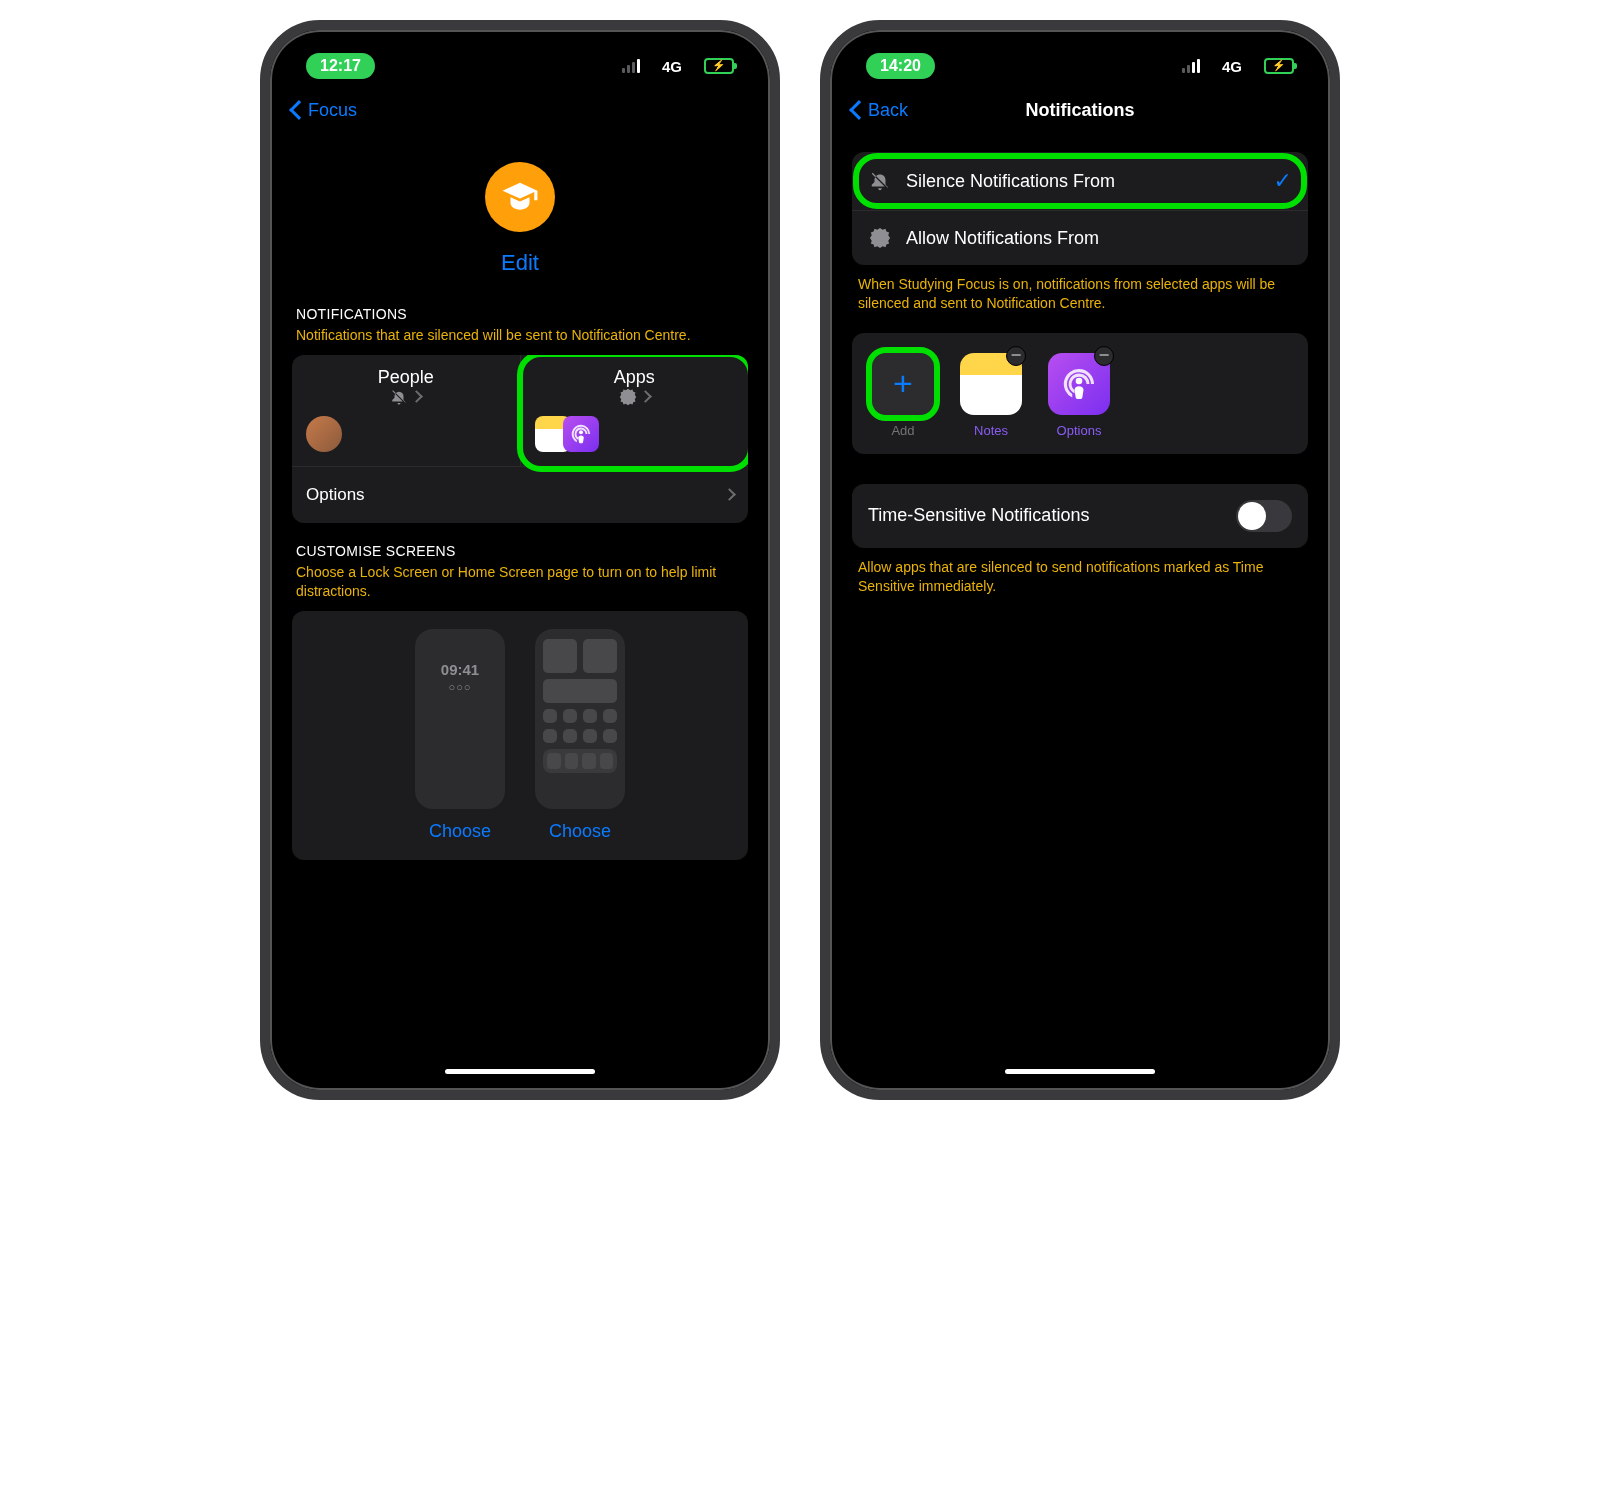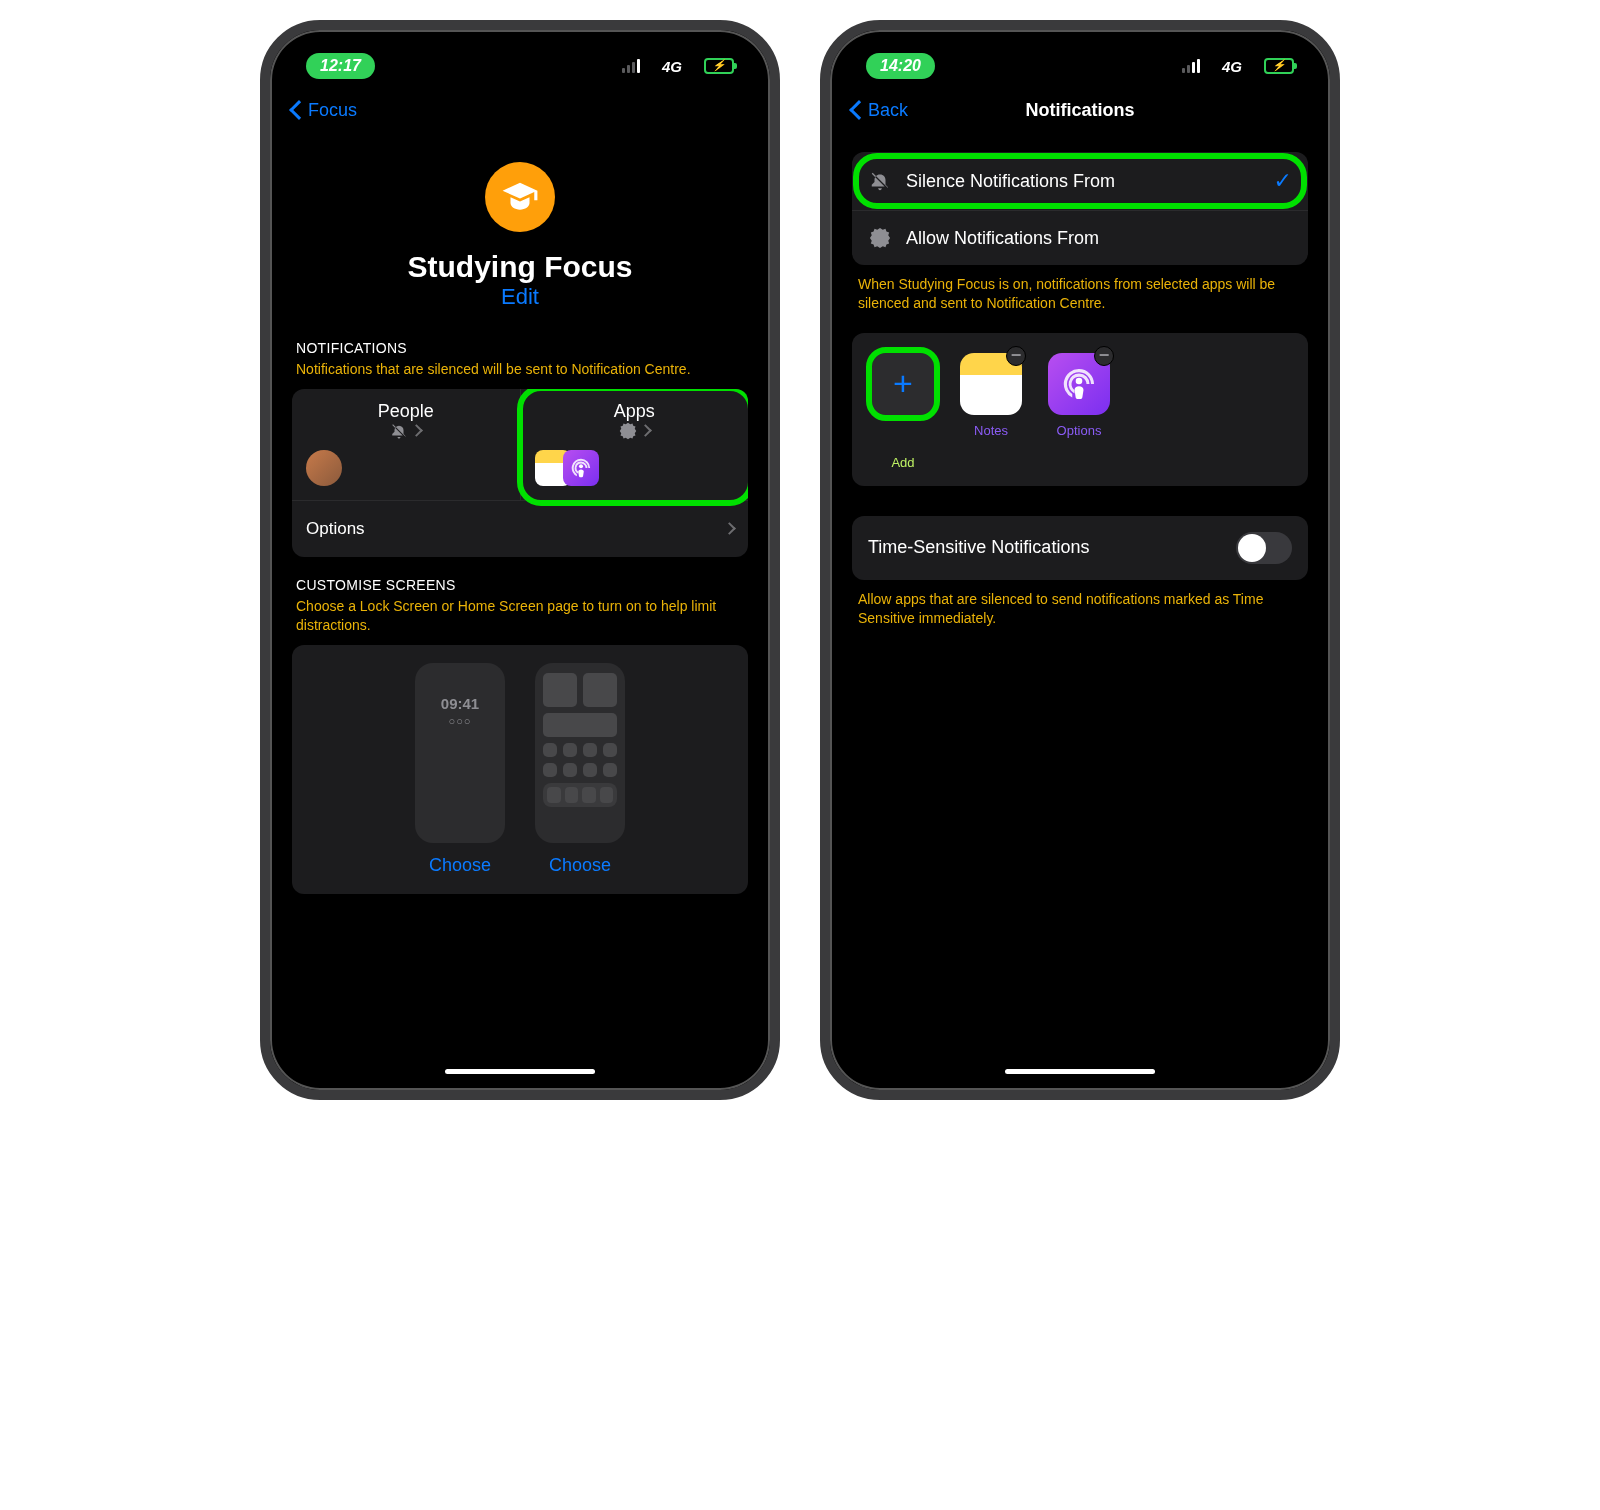--- a/index.html
+++ b/index.html
@@ -33,21 +33,20 @@
   }
   
   .status-bar {
     height: 48px;
     display: flex;
     align-items: center;
     justify-content: space-between;
     padding: 8px 28px 0;
     font-size: 16px;
     font-weight: 600;
-    font-style: italic;
   }
   .time-pill {
     background: #31d158;
     color: #fff;
     border-radius: 18px;
     padding: 4px 14px;
     font-size: 16px;
     font-weight: 700;
   }
   .status-right { display: flex; align-items: center; gap: 22px; }
@@ -136,21 +135,21 @@
   .row-icon { width:24px; display:flex; justify-content:center; }
   .check-blue { margin-left:auto; color:#0a7aff; font-size:22px; }
 
   .apps-strip { display:flex; gap:26px; padding:20px 20px 16px; }
   .app-tile { display:flex; flex-direction:column; align-items:center; gap:8px; }
   .app-tile .icon-box { width:62px;height:62px;border-radius:14px;position:relative;}
   .add-box { background:#2c2c2e; display:flex;align-items:center;justify-content:center;}
   .add-plus { color:#0a7aff; font-size:34px; font-weight:300;}
   .minus-badge{position:absolute;width:20px;height:20px;border-radius:50%;background:#2c2c2e;top:-7px;right:-4px;display:flex;align-items:center;justify-content:center;color:#8e8e93;font-size:18px;font-weight:700;border:1px solid #000;}
   .tile-label { font-size:13px; color:#8b5cf6;}
-  .tile-label.blue{color:#bef264;margin-top:32px;}
+  .tile-label.blue{color:#737373;}
 
   .toggle { width:56px;height:32px;background:#39393d;border-radius:16px;position:relative;margin-left:auto;}
   .toggle::after{content:"";position:absolute;width:28px;height:28px;background:#fff;border-radius:50%;top:2px;left:2px;}
 
   .home-ind{position:absolute;bottom:8px;left:50%;transform:translateX(-50%);width:150px;height:5px;background:#fff;border-radius:3px;}
   .dynisland{position:absolute;top:14px;left:50%;transform:translateX(-50%);width:120px;height:24px;background:#000;border-radius:20px;z-index:5;}
 </style>
 </head>
 <body>
 
@@ -178,21 +177,20 @@
       </div>
     </div>
 
     <div class="content">
       <div class="focus-hero">
         <div class="focus-icon-big">
           <svg viewBox="0 0 24 24" width="38" height="38">
               <path d="M12 3L1 8l11 5 9-4.09V14h2V8L12 3zm-6 9.18v3.64C6 18.08 8.69 20 12 20s6-1.92 6-4.18v-3.64l-6 2.73-6-2.73z"></path>
             </svg>
         </div>
-        <div class="focus-title">Studying Focus</div>
         <span class="edit-link">Edit</span>
       </div>
 
       <div class="section-header">NOTIFICATIONS</div>
       <div class="section-sub">Notifications that are silenced will be sent to Notification Centre.</div>
 
       <div class="card" style="position:relative;">
         <div class="split-row">
           <div class="split-cell">
             <div class="cell-head">

